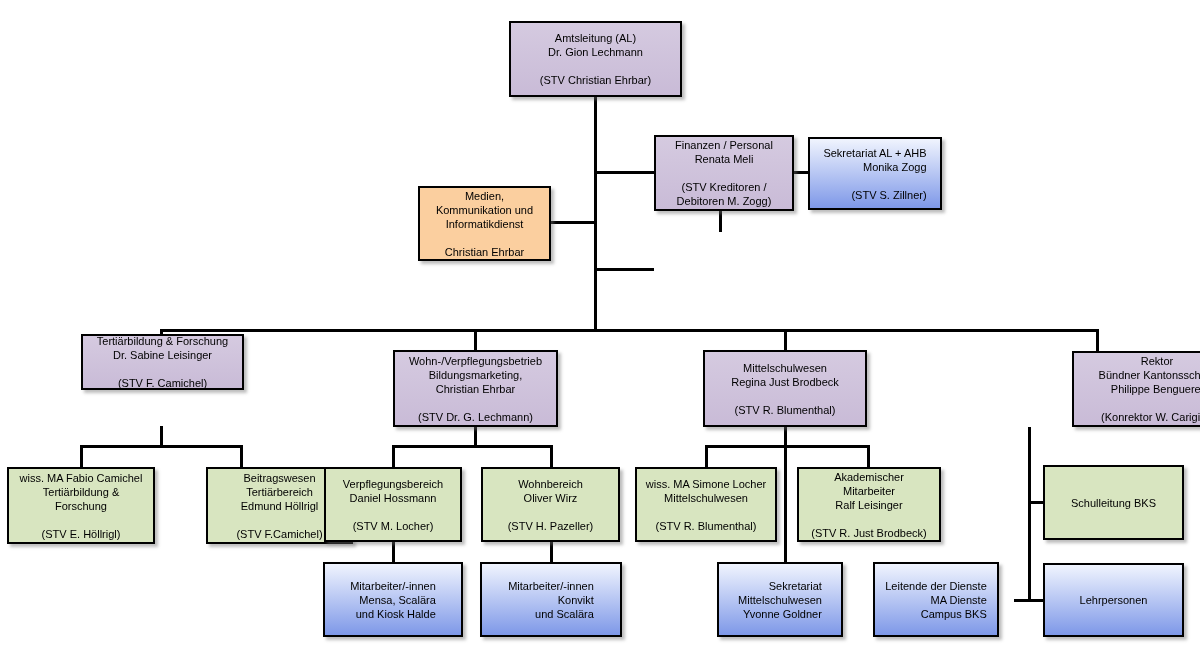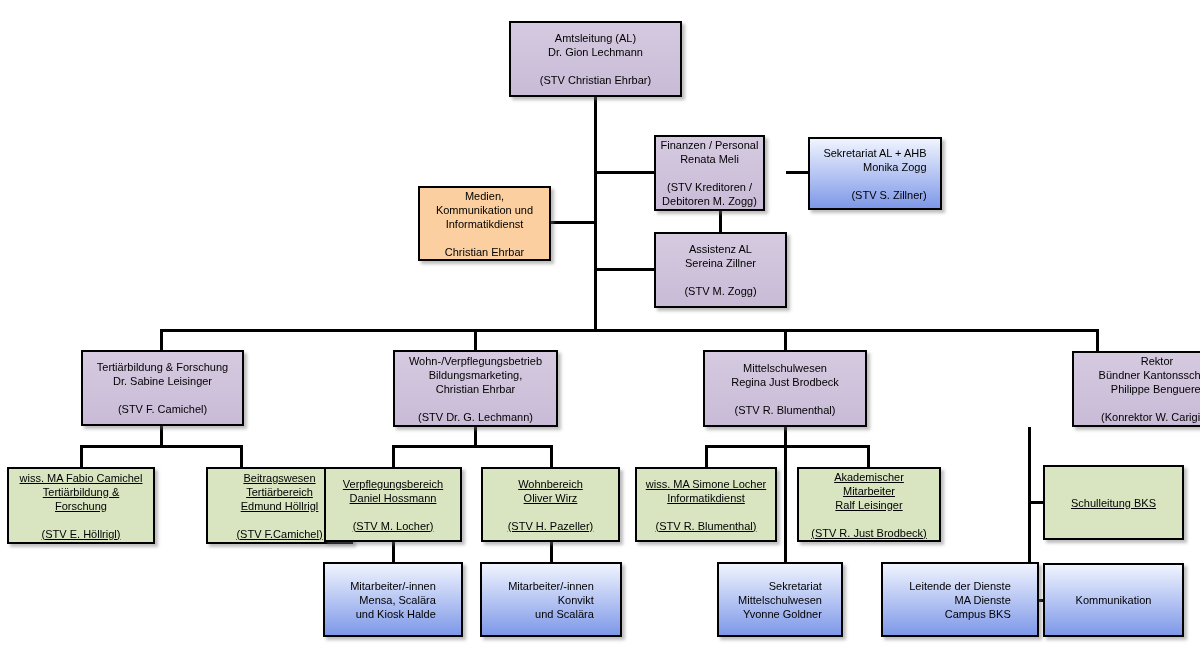--- a/index.html
+++ b/index.html
@@ -25,21 +25,21 @@
     text-align: center;
     font-size: 11px;
     line-height: 14px;
     color: #000000;
     white-space: pre-line;
     box-shadow: 3px 3px 3px rgba(110,110,110,0.45);
     padding: 2px;
   }
   .purple { background: linear-gradient(to bottom, var(--purple_top), var(--purple_bottom)); }
   .orange { background: var(--orange); }
-  .green  { background: var(--green); text-decoration: underline; }
+  .green  { background: var(--green); }
   .blue   { background: linear-gradient(to bottom, var(--blue_top), var(--blue_bottom)); text-align: right; }
   .line {
     position: absolute;
     background: var(--line);
   }
 </style>
 </head>
 <body>
 
 <div id="canvas">
@@ -70,39 +70,35 @@
   <div class="line" style="left:392px; top:542px; width:3px;   height:20px;"></div>
   <div class="line" style="left:550px; top:542px; width:3px;   height:20px;"></div>
   <div class="line" style="left:1028px;top:427px; width:3px;   height:175px;"></div>
   <div class="line" style="left:1028px;top:501px; width:15px;  height:3px;"></div>
   <div class="line" style="left:1014px;top:599px; width:29px;  height:3px;"></div>
 
   <div class="node purple" style="left:509px;  top:21px;  width:173px; height:76px;">Amtsleitung (AL)
 Dr. Gion Lechmann
 
 (STV Christian Ehrbar)</div>
-  <div class="node purple" style="left:654px;  top:135px; width:111px; height:76px;">Finanzen / Personal
+  <div class="node purple" style="left:654px;  top:135px; width:140px; height:76px;">Finanzen / Personal
 Renata Meli
 
 (STV Kreditoren /
 Debitoren M. Zogg)</div>
   <div class="node blue" style="left:808px;  top:137px; width:134px; height:73px;">Sekretariat AL + AHB
 Monika Zogg
 
 (STV S. Zillner)</div>
   <div class="node orange" style="left:418px;  top:186px; width:133px; height:75px;">Medien,
 Kommunikation und
 Informatikdienst
 
 Christian Ehrbar</div>
-  <div class="node purple" style="left:654px;  top:232px; width:133px; height:76px;">Assistenz AL
-Sereina Zillner
-
-(STV M. Zogg)</div>
-  <div class="node purple" style="left:81px;   top:350px; width:163px; height:76px;">Tertiärbildung &amp; Forschung
+  <div class="node purple" style="left:81px;   top:334px; width:163px; height:56px;">Tertiärbildung &amp; Forschung
 Dr. Sabine Leisinger
 
 (STV F. Camichel)</div>
   <div class="node purple" style="left:393px;  top:350px; width:165px; height:77px;">Wohn-/Verpflegungsbetrieb
 Bildungsmarketing,
 Christian Ehrbar
 
 (STV Dr. G. Lechmann)</div>
   <div class="node purple" style="left:703px;  top:350px; width:164px; height:77px;">Mittelschulwesen
 Regina Just Brodbeck
@@ -125,36 +121,36 @@
 (STV F.Camichel)</div>
   <div class="node green" style="left:324px;  top:467px; width:138px; height:75px;">Verpflegungsbereich
 Daniel Hossmann
 
 (STV M. Locher)</div>
   <div class="node green" style="left:481px;  top:467px; width:139px; height:75px;">Wohnbereich
 Oliver Wirz
 
 (STV H. Pazeller)</div>
   <div class="node green" style="left:635px;  top:467px; width:142px; height:75px;">wiss. MA Simone Locher
-Informatikdienst
+Mittelschulwesen
 
 (STV R. Blumenthal)</div>
   <div class="node green" style="left:797px; top:467px; width:144px; height:75px;">Akademischer
 Mitarbeiter
 Ralf Leisinger
 
 (STV R. Just Brodbeck)</div>
   <div class="node green" style="left:1043px; top:465px; width:141px; height:75px;">Schulleitung BKS</div>
   <div class="node blue" style="left:323px;  top:562px; width:140px; height:75px;">Mitarbeiter/-innen
 Mensa, Scalära
 und Kiosk Halde</div>
   <div class="node blue" style="left:480px;  top:562px; width:142px; height:75px;">Mitarbeiter/-innen
 Konvikt
 und Scalära</div>
   <div class="node blue" style="left:717px; top:562px; width:126px; height:75px;">Sekretariat
 Mittelschulwesen
 Yvonne Goldner</div>
-  <div class="node blue" style="left:873px;  top:562px; width:158px; height:75px;margin-left:8px;">Leitende der Dienste
+  <div class="node blue" style="left:873px;  top:562px; width:126px; height:75px;">Leitende der Dienste
 MA Dienste
 Campus BKS</div>
-  <div class="node blue" style="left:1043px; top:563px; width:141px; height:74px;">Kommunikation</div>
+  <div class="node blue" style="left:1043px; top:563px; width:141px; height:74px;">Lehrpersonen</div>
 
 </div>
 
 </body></html>

